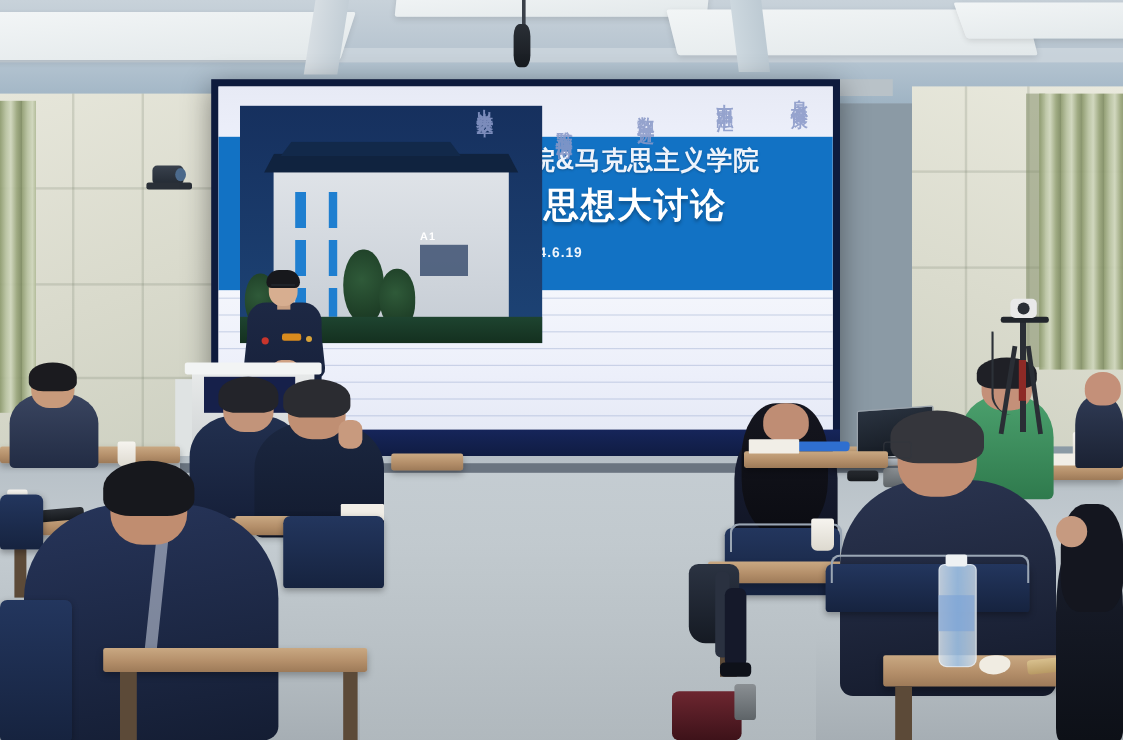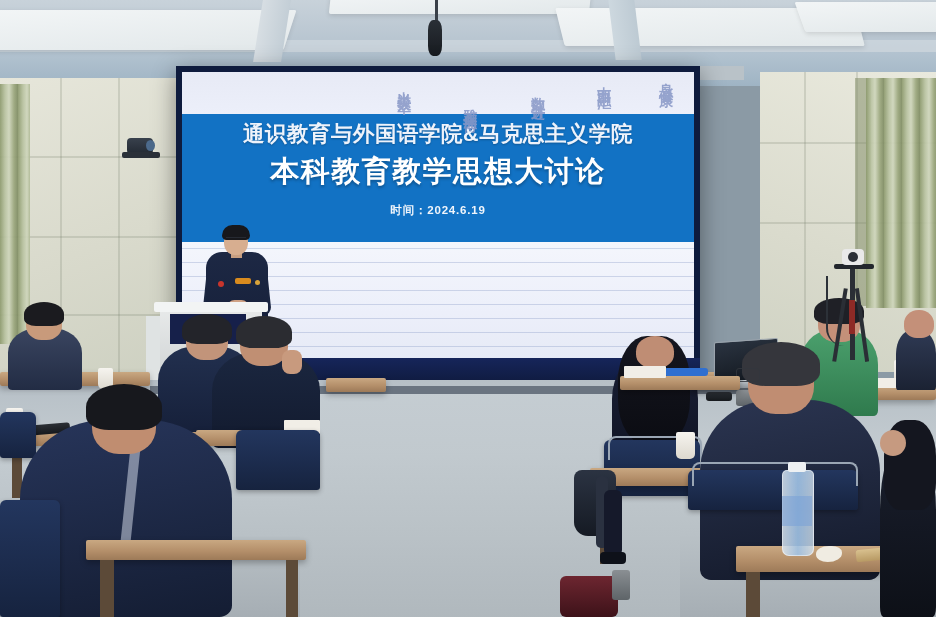--- a/index.html
+++ b/index.html
@@ -203,20 +203,38 @@
       <div class="rule" style="top:6px;"></div>
       <div class="rule" style="top:20px;"></div>
       <div class="rule" style="top:34px;"></div>
       <div class="rule" style="top:48px;"></div>
       <div class="rule" style="top:62px;"></div>
       <div class="rule" style="top:76px;"></div>
       <div class="rule" style="top:90px;"></div>
       <div class="rule" style="top:104px;"></div>
     </div>
 
+    <div class="abs photo">
+      <div class="abs ph-sky"></div>
+      <div class="abs ph-bldg"></div>
+      <div class="abs ph-roof"></div>
+      <div class="abs ph-roof2"></div>
+      <div class="abs ph-win" style="left:46px;top:72px;width:9px;height:30px;"></div>
+      <div class="abs ph-win" style="left:46px;top:112px;width:9px;height:30px;"></div>
+      <div class="abs ph-win" style="left:46px;top:152px;width:9px;height:24px;"></div>
+      <div class="abs ph-win" style="left:74px;top:72px;width:7px;height:30px;"></div>
+      <div class="abs ph-win" style="left:74px;top:112px;width:7px;height:30px;"></div>
+      <div class="abs ph-win" style="left:74px;top:152px;width:7px;height:24px;"></div>
+      <div class="abs ph-sign"></div>
+      <div class="abs ph-a1">A1</div>
+      <div class="abs ph-tree" style="left:86px;top:120px;width:34px;height:62px;"></div>
+      <div class="abs ph-tree" style="left:116px;top:136px;width:30px;height:50px;"></div>
+      <div class="abs ph-tree" style="left:4px;top:140px;width:26px;height:46px;"></div>
+      <div class="abs ph-hedge"></div>
+    </div>
 
     <div class="abs calli" style="left:214px;top:8px;">出类拔萃</div>
     <div class="abs calli" style="left:280px;top:26px;">雅正渊博</div>
     <div class="abs calli" style="left:348px;top:14px;">数理并进</div>
     <div class="abs calli" style="left:414px;top:4px;">中西融汇</div>
     <div class="abs calli" style="left:476px;top:0px;">身心健康</div>
   </div>
 
   <div class="abs sp-armL"></div>
   <div class="abs sp-armR"></div>

